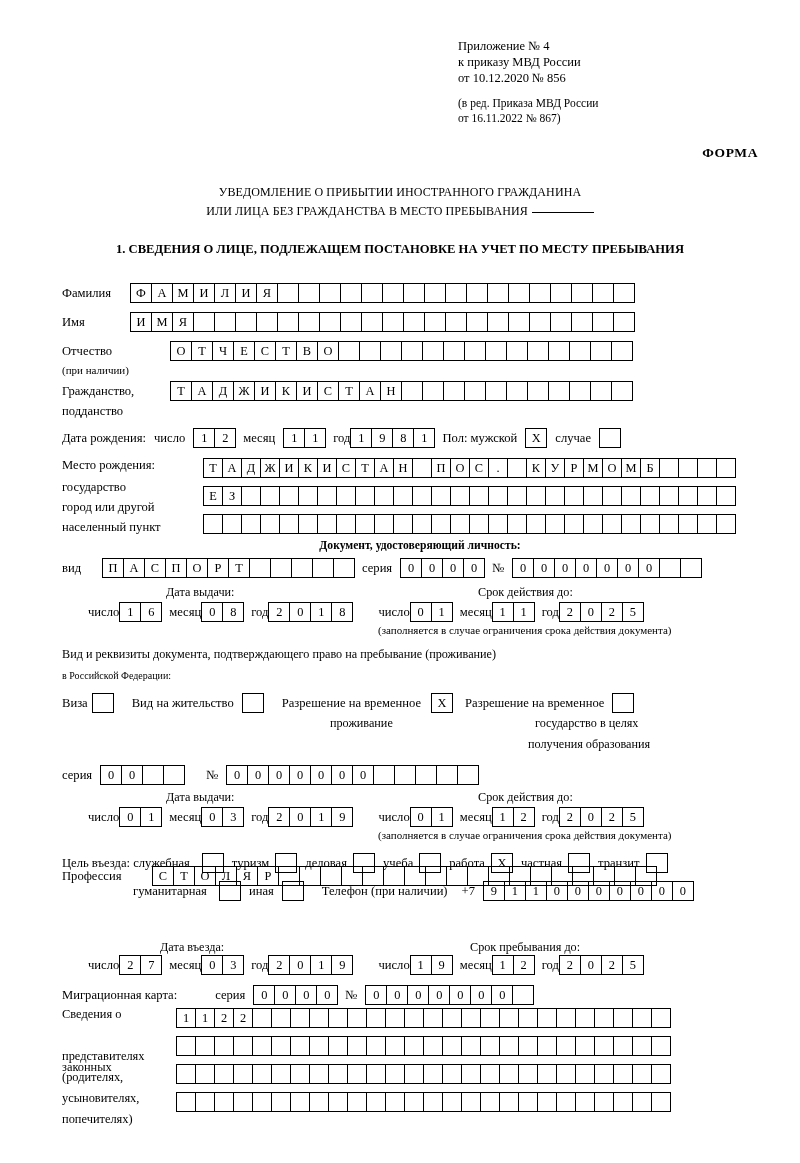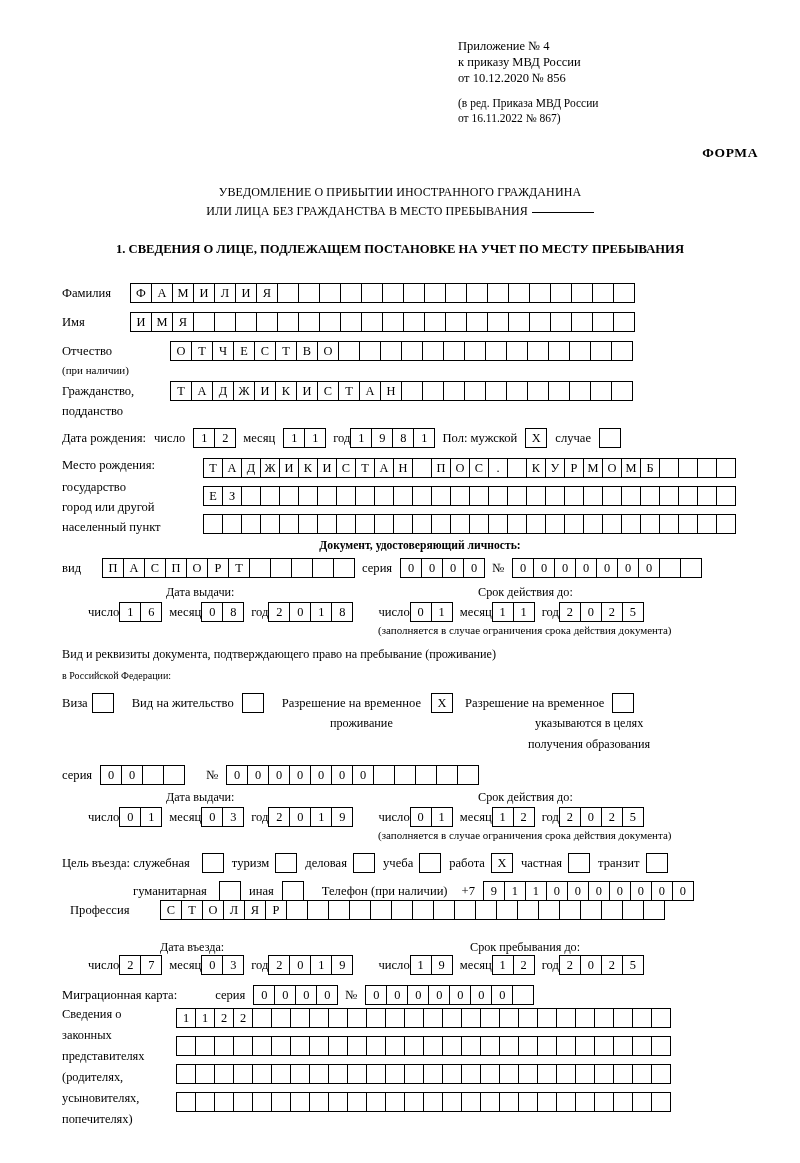--- a/index.html
+++ b/index.html
@@ -498,21 +498,21 @@
     <span class="lbl">Вид на жительство</span>
     <span class="box" style="margin-left:8px;"></span>
     <span style="width:18px; display:inline-block;"></span>
     <span class="lbl">Разрешение на временное</span>
     <span class="box" style="margin-left:10px;">X</span>
     <span style="width:12px; display:inline-block;"></span>
     <span class="lbl">Разрешение на временное</span>
     <span class="box" style="margin-left:8px;"></span>
   </div>
   <div class="subnote" style="top:716px; left:330px; font-size:12.2px;">проживание</div>
-  <div class="subnote" style="top:716px; left:535px; font-size:12.2px;">указываются в целях</div>
+  <div class="subnote" style="top:716px; left:535px; font-size:12.2px;">государство в целях</div>
   <div class="subnote" style="top:737px; left:528px; font-size:12.2px;">получения образования</div>
 
   <div class="row" style="top:765px; left:62px;">
     <span class="lbl">серия</span>
     <span class="gap"></span>
     <span class="cells" id="sdoc-series">
         <span class="cell">0</span>
         <span class="cell">0</span>
         <span class="cell"></span>
         <span class="cell"></span>
@@ -624,21 +624,21 @@
         <span class="cell">0</span>
         <span class="cell">0</span>
         <span class="cell">0</span>
         <span class="cell">0</span>
         <span class="cell">0</span>
         <span class="cell">0</span>
         <span class="cell">0</span>
       </span>
   </div>
 
-  <div class="row" style="top:900px; left:62px;margin-left:8px;">
+  <div class="row" style="top:866px; left:62px;">
     <span class="lbl" style="width:90px;">Профессия</span>
     <span class="cells" id="profession-cells">
         <span class="cell">С</span>
         <span class="cell">Т</span>
         <span class="cell">О</span>
         <span class="cell">Л</span>
         <span class="cell">Я</span>
         <span class="cell">Р</span>
         <span class="cell"></span>
         <span class="cell"></span>
@@ -726,21 +726,21 @@
         <span class="cell">0</span>
         <span class="cell">0</span>
         <span class="cell">0</span>
         <span class="cell">0</span>
         <span class="cell">0</span>
         <span class="cell"></span>
       </span>
   </div>
 
   <div class="subnote" style="top:1007px; left:62px; font-size:12.4px;">Сведения о</div>
-  <div class="subnote" style="top:1028px; left:62px; font-size:12.4px;">законных</div>
+  <div class="subnote" style="top:1060px; left:62px; font-size:12.4px;">законных</div>
   <div class="subnote" style="top:1049px; left:62px; font-size:12.4px;">представителях</div>
   <div class="subnote" style="top:1070px; left:62px; font-size:12.4px;">(родителях,</div>
   <div class="subnote" style="top:1091px; left:62px; font-size:12.4px;">усыновителях,</div>
   <div class="subnote" style="top:1112px; left:62px; font-size:12.4px;">попечителях)</div>
 
   <div class="row" style="top:1008px; left:176px;">
     <span class="cells" id="reps-1">
         <span class="cell narrow">1</span>
         <span class="cell narrow">1</span>
         <span class="cell narrow">2</span>

